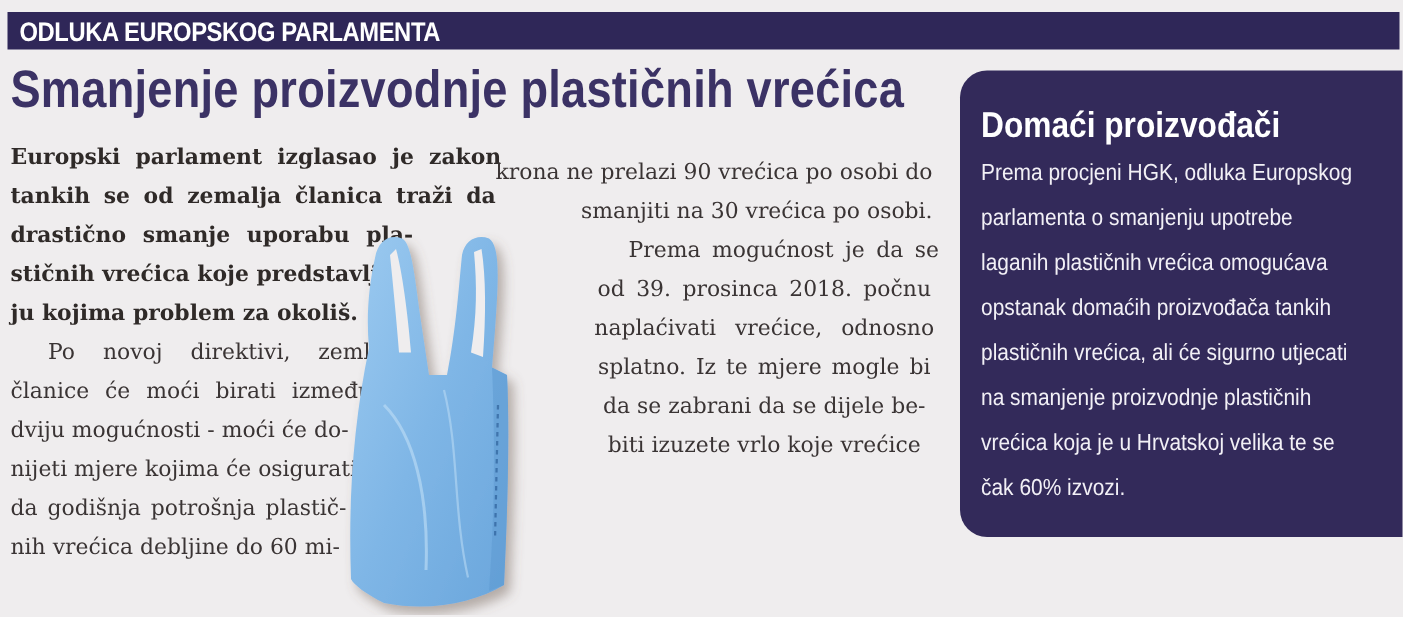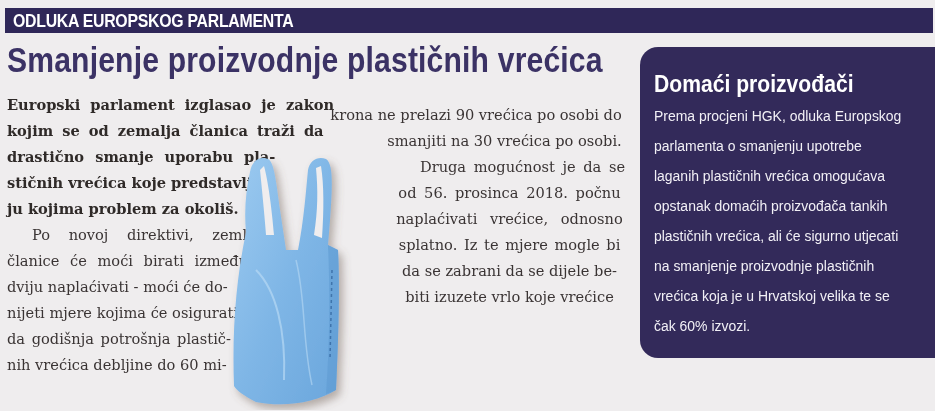--- a/index.html
+++ b/index.html
@@ -91,37 +91,37 @@
 <body>
 
 <div class="kicker-bar"></div>
 <div class="kicker">ODLUKA EUROPSKOG PARLAMENTA</div>
 <h1 class="headline">Smanjenje proizvodnje plastičnih vrećica</h1>
 
 <div class="col col1">
   <p class="lead justify">
       <span style="word-spacing:5px">Europski parlament izglasao je zakon</span>
     </p>
-  <p class="lead" style="word-spacing:4px"><span>kojim se od zemalja članica traži da</span></p>
+  <p class="lead" style="word-spacing:4px"><span>tankih se od zemalja članica traži da</span></p>
   <p class="lead" style="word-spacing:6px"><span>drastično smanje uporabu pla-</span></p>
   <p class="lead"><span>stičnih vrećica koje predstavlja-</span></p>
   <p class="lead"><span>ju kojima problem za okoliš.</span></p>
   <p style="padding-left:25px;word-spacing:14px"><span>Po novoj direktivi, zemlje</span></p>
   <p style="word-spacing:6px"><span>članice će moći birati između</span></p>
-  <p><span>dviju naplaćivati - moći će do-</span></p>
+  <p><span>dviju mogućnosti - moći će do-</span></p>
   <p><span>nijeti mjere kojima će osigurati</span></p>
   <p style="word-spacing:2px"><span>da godišnja potrošnja plastič-</span></p>
   <p><span>nih vrećica debljine do 60 mi-</span></p>
 </div>
 
 <div class="col col2">
   <p><span>krona ne prelazi 90 vrećica po osobi do</span></p>
   <p style="padding-left:57px"><span>smanjiti na 30 vrećica po osobi.</span></p>
-  <p style="padding-left:93px;word-spacing:3px"><span>Druga mogućnost je da se</span></p>
-  <p style="padding-left:67px;word-spacing:3px"><span>od 56. prosinca 2018. počnu</span></p>
+  <p style="padding-left:93px;word-spacing:3px"><span>Prema mogućnost je da se</span></p>
+  <p style="padding-left:67px;word-spacing:3px"><span>od 39. prosinca 2018. počnu</span></p>
   <p style="padding-left:67px;word-spacing:8px"><span>naplaćivati vrećice, odnosno</span></p>
   <p style="padding-left:67px;word-spacing:2px"><span>splatno. Iz te mjere mogle bi</span></p>
   <p style="padding-left:67px"><span>da se zabrani da se dijele be-</span></p>
   <p style="padding-left:67px"><span>biti izuzete vrlo koje vrećice</span></p>
 </div>
 
 <svg class="bag" viewBox="0 0 150 260">
   <defs>
     <linearGradient id="bg1" x1="0" y1="0" x2="1" y2="1">
       <stop offset="0" stop-color="#9ccaf0"></stop>

